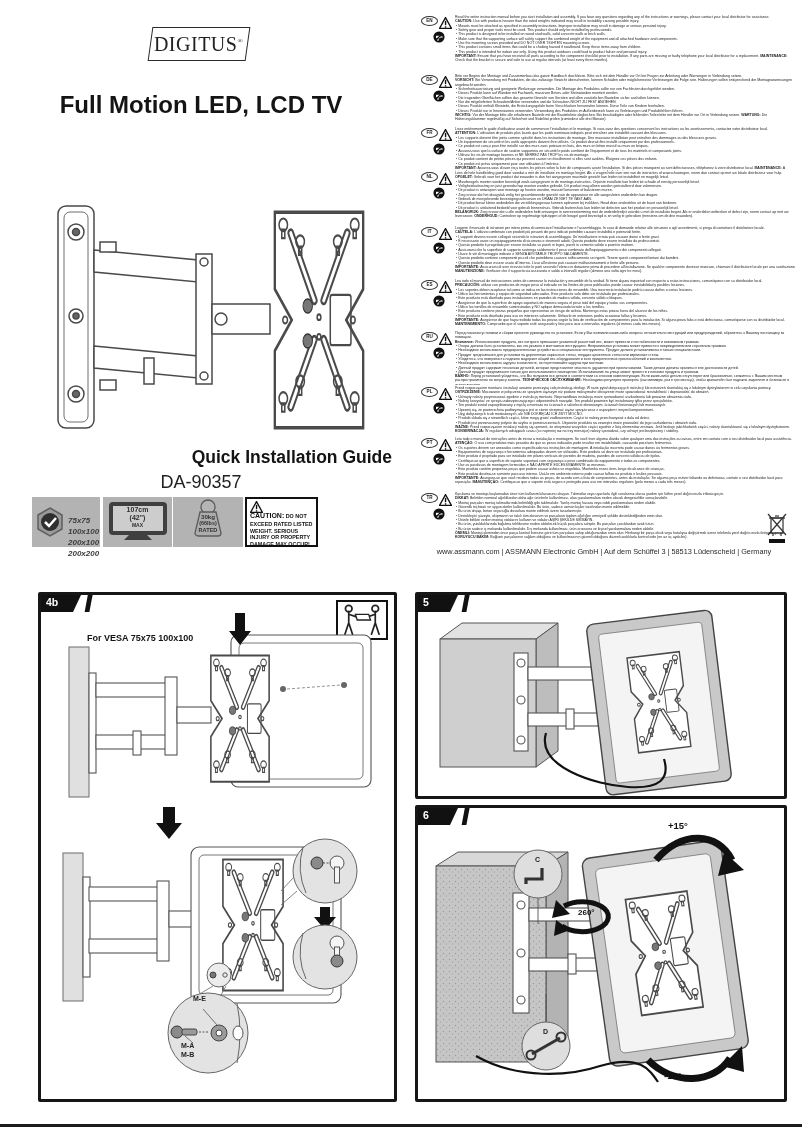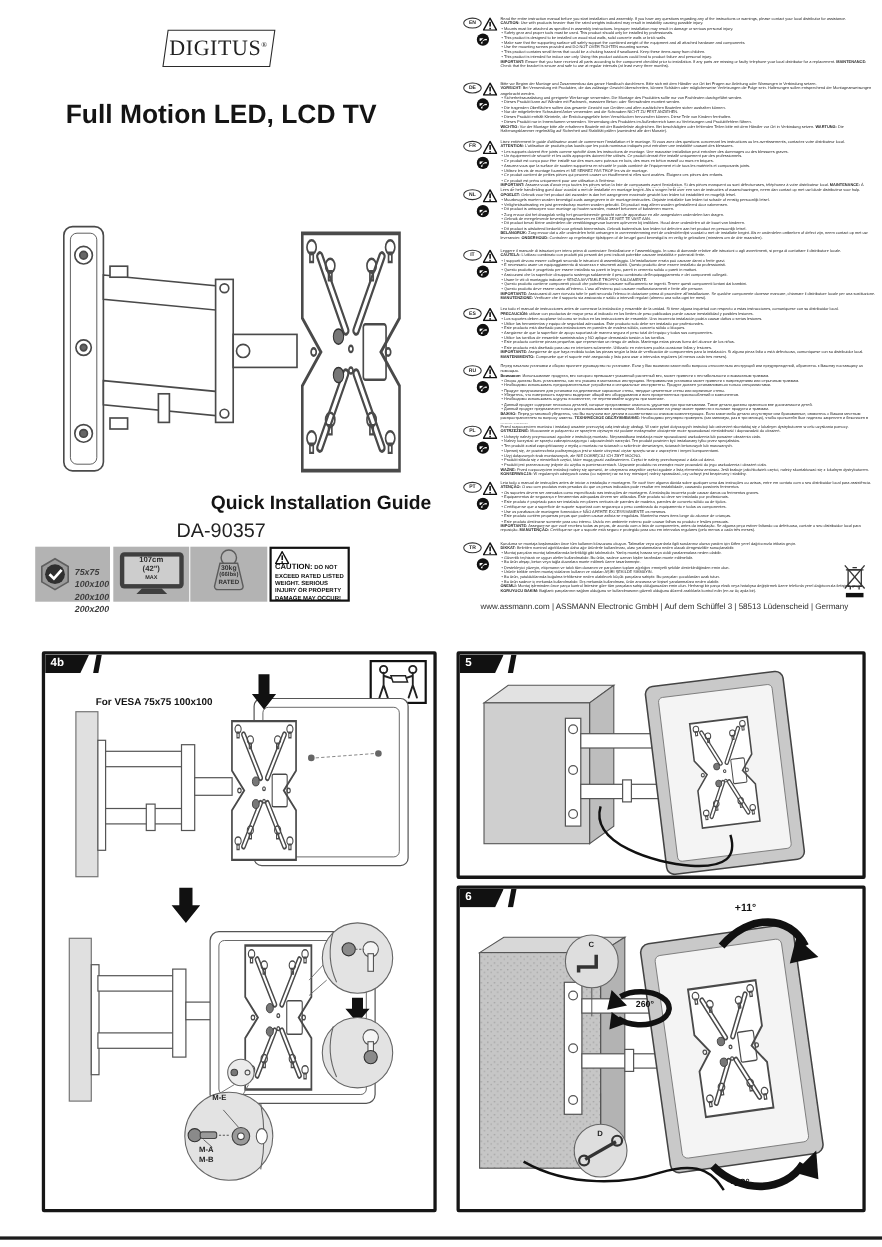--- a/index.html
+++ b/index.html
@@ -377,21 +377,21 @@
       <path d="M108,76 v-5 h16 v-11" fill="none" stroke="#333" stroke-width="3.2"></path>
 
       <line x1="128" y1="214" x2="128" y2="186" stroke="#555" stroke-width="0.9"></line>
       <circle cx="128" cy="238" r="24" fill="#dedede" stroke="#666"></circle>
       <line x1="114" y1="246" x2="142" y2="230" stroke="#333" stroke-width="3"></line>
       <circle cx="113" cy="247" r="4.5" fill="none" stroke="#333" stroke-width="2"></circle>
       <circle cx="143" cy="229" r="4.5" fill="none" stroke="#333" stroke-width="2"></circle>
 
       <path d="M58,248 C100,272 152,268 182,258 C222,246 232,262 240,274" fill="none" stroke="#111" stroke-width="2.2"></path>
     </svg>
-    <span class="rlabel" style="left:250px;top:12px">+11°</span>
+    <span class="rlabel" style="left:250px;top:12px">+15°</span>
     <span class="rlabel" style="left:160px;top:100px;font-size:8px">260°</span>
     <span class="rlabel" style="left:246px;top:262px">-13°</span>
     <span class="plabel" style="left:117px;top:48px">C</span>
     <span class="plabel" style="left:125px;top:220px">D</span>
   </div>
 
   <div class="bottom-line"></div>
 <section class="lang-block" style="top: 15px; height: 58px;">
       <div class="lang-icons">
         <span class="lang-code">EN</span>

